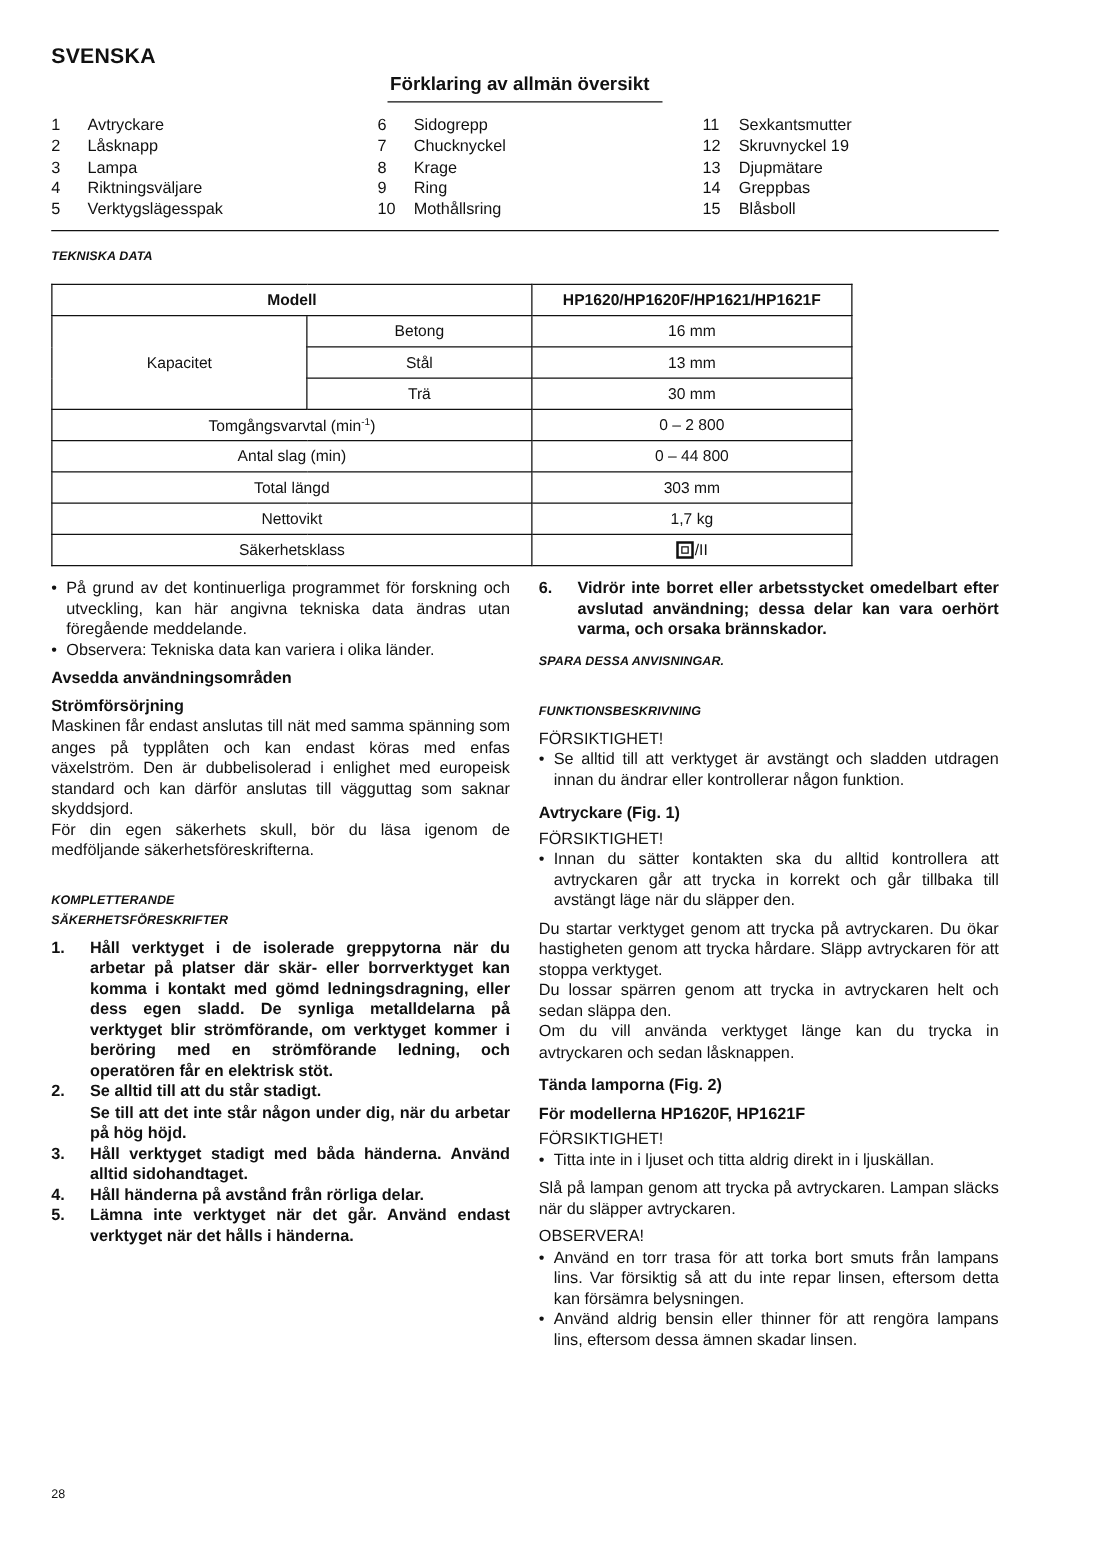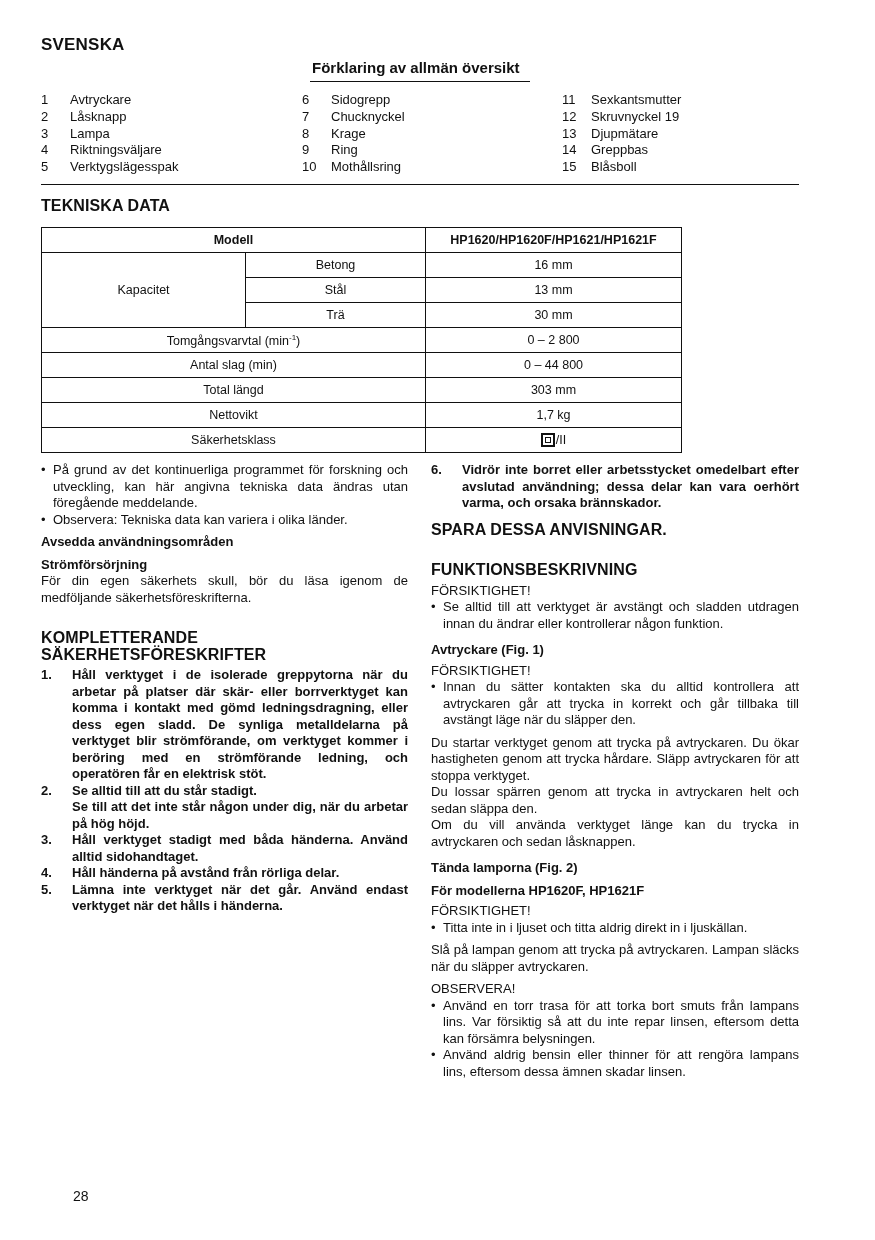--- a/index.html
+++ b/index.html
@@ -12,21 +12,21 @@
   .overview-rule { position: absolute; left: 310px; top: 81px; width: 220px; height: 1px; background: #111; }
 
   .parts-col { position: absolute; top: 92px; }
   .parts-col .row { display: flex; height: 16.8px; line-height: 16.8px; font-size: 13px; }
   .parts-col .num { width: 29px; }
   .col1 { left: 41px; }
   .col2 { left: 302px; }
   .col3 { left: 562px; }
   .parts-rule { position: absolute; left: 41px; top: 184px; width: 758px; height: 1px; background: #111; }
 
-  .section-title { font-size: 16px; font-weight: bold; letter-spacing: 0.1px; }
+  .section-title { font-size: 10px; font-weight: bold; letter-spacing: 0.1px; font-style: italic; }
   .tek-title { position: absolute; left: 41px; top: 198px; }
 
   table.spec { position: absolute; left: 41px; top: 227px; width: 641px; border-collapse: collapse; font-size: 12.5px; }
   table.spec td { border: 1px solid #111; text-align: center; height: 25px; padding: 0; vertical-align: middle; }
   table.spec td.c1 { width: 204px; }
   table.spec td.c2 { width: 180px; }
   table.spec .hdr { font-weight: bold; }
   .klass-box { display: inline-block; width: 14px; height: 14px; border: 2px solid #111; position: relative; vertical-align: -3px; margin-right: 1px; }
   .klass-box::after { content: ""; position: absolute; left: 2px; top: 2px; width: 6px; height: 6px; border: 1.5px solid #111; box-sizing: border-box; }
 
@@ -40,21 +40,21 @@
   .sub-h { font-weight: bold; margin-top: 0; }
   .gap4 { margin-top: 4px; }
   .gap6 { margin-top: 6px; }
   .gap10 { margin-top: 10px; }
   .gap24 { margin-top: 24px; }
 
   .numlist .item { display: flex; font-weight: bold; }
   .numlist .n { width: 31px; flex-shrink: 0; }
   .numlist .t { flex: 1; text-align: justify; }
 
-  .page-num { position: absolute; left: 41px; top: 1188px; font-size: 14px; margin-left: 32px; }
+  .page-num { position: absolute; left: 41px; top: 1188px; font-size: 10px; }
 </style>
 </head>
 <body>
 
 <div class="lang-title">SVENSKA</div>
 
 <div class="overview-title">Förklaring av allmän översikt</div>
 <div class="overview-rule"></div>
 
 <div class="parts-col col1">
@@ -175,20 +175,21 @@
       <span class="txt">På grund av det kontinuerliga programmet för forskning och utveckling, kan här angivna tekniska data ändras utan föregående meddelande.</span>
     </div>
   <div class="bullet">
       <span class="dot">•</span>
       <span class="txt">Observera: Tekniska data kan variera i olika länder.</span>
     </div>
 
   <div class="sub-h gap6">Avsedda användningsområden</div>
 
   <div class="sub-h gap6">Strömförsörjning</div>
+  <p>Maskinen får endast anslutas till nät med samma spänning som anges på typplåten och kan endast köras med enfas växelström. Den är dubbelisolerad i enlighet med europeisk standard och kan därför anslutas till vägguttag som saknar skyddsjord.</p>
 
   <p>För din egen säkerhets skull, bör du läsa igenom de medföljande säkerhetsföreskrifterna.</p>
 
   <div class="section-title gap24">
     <div>KOMPLETTERANDE</div>
     <div>SÄKERHETSFÖRESKRIFTER</div>
   </div>
 
   <div class="numlist gap4">
     <div class="item">

